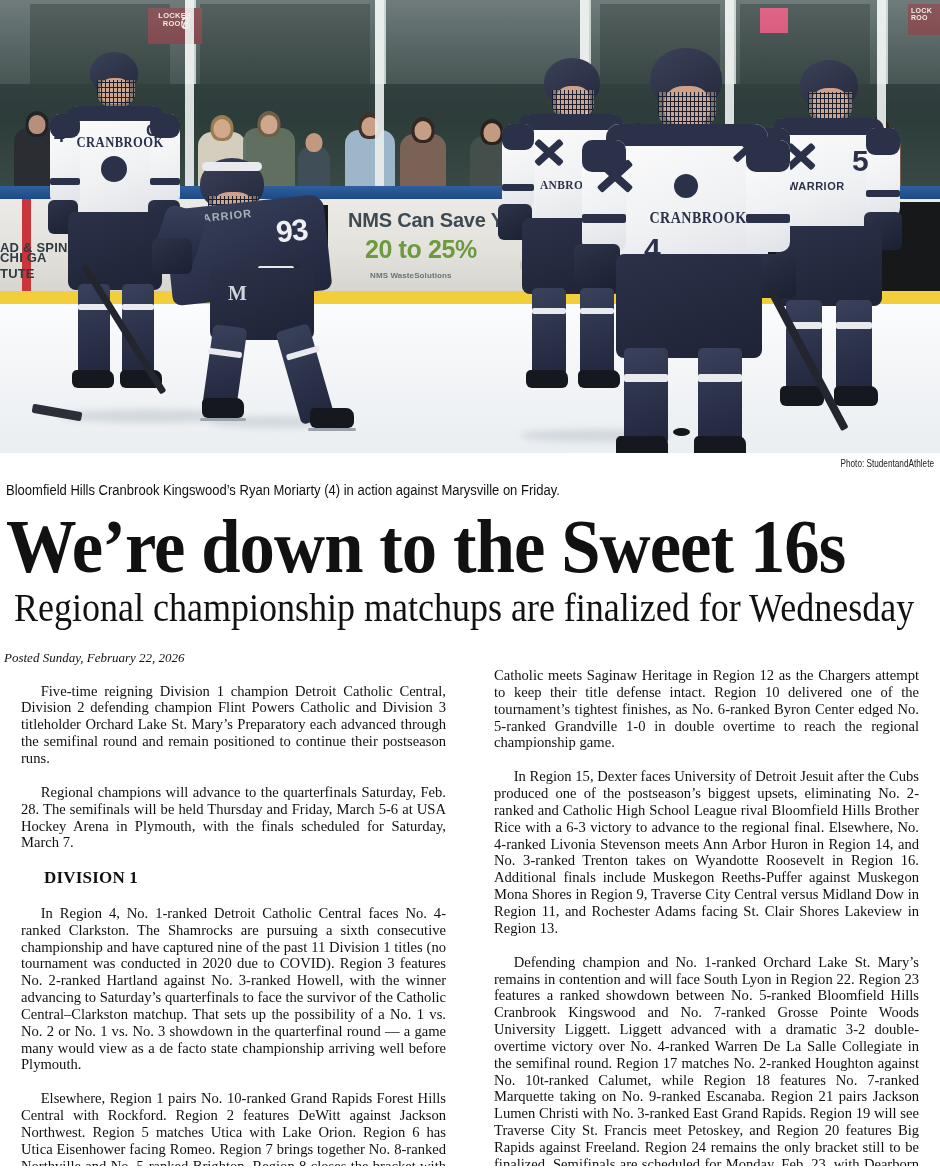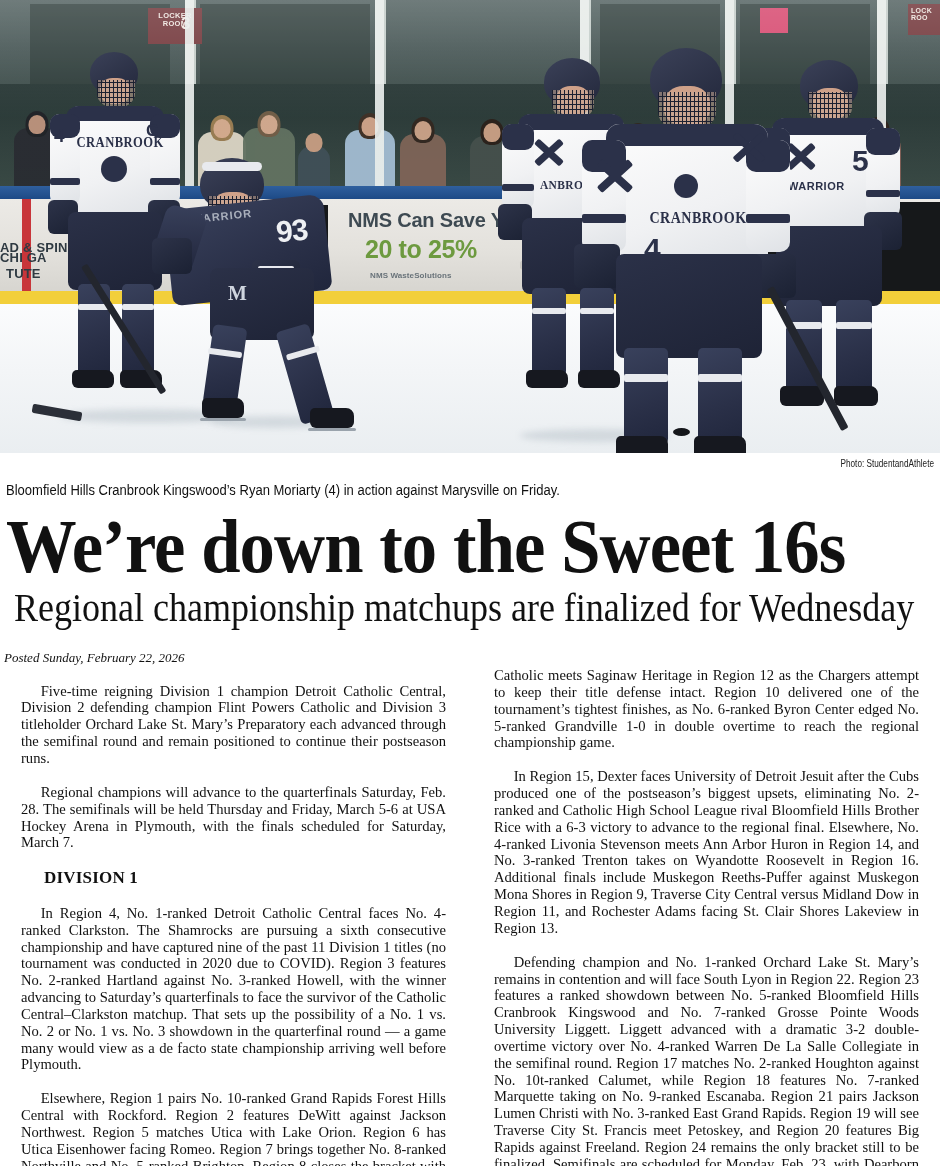--- a/index.html
+++ b/index.html
@@ -230,21 +230,21 @@
       <div class="boards">
         <div class="board-scuff" style="left:120px;top:40px;width:90px;height:26px;"></div>
         <div class="board-scuff" style="left:520px;top:55px;width:120px;height:22px;"></div>
         <div class="board-scuff" style="left:830px;top:30px;width:70px;height:30px;"></div>
       </div>
 
       <div class="redpost" style="left:22px;"></div>
 
       <div class="ad ad-mi" style="left:0px;top:228px;margin-top:21px;">CHI GA</div>
       <div class="ad ad-mi" style="left:0px;top:239px;">AD &amp; SPIN</div>
-      <div class="ad ad-mi" style="left:6px;top:265px;">TUTE</div>
+      <div class="ad ad-mi" style="left:0px;top:265px;">TUTE</div>
 
       <div class="ad ad-phone" style="left:180px;top:238px;">8667</div>
 
       <div class="ad-black" style="left:243px;top:205px;width:85px;height:62px;"></div>
       <div style="position:absolute;left:252px;top:218px;color:#d8cf3e;font-family:'Liberation Sans',sans-serif;font-weight:800;font-size:28px;letter-spacing:-2px;">NM</div>
 
       <div class="ad ad-nms-1" style="left:348px;top:210px;">NMS Can Save Y</div>
       <div class="ad ad-nms-2" style="left:365px;top:237px;">20 to 25%</div>
       <div class="ad ad-nms-3" style="left:370px;top:272px;">NMS WasteSolutions</div>
 

